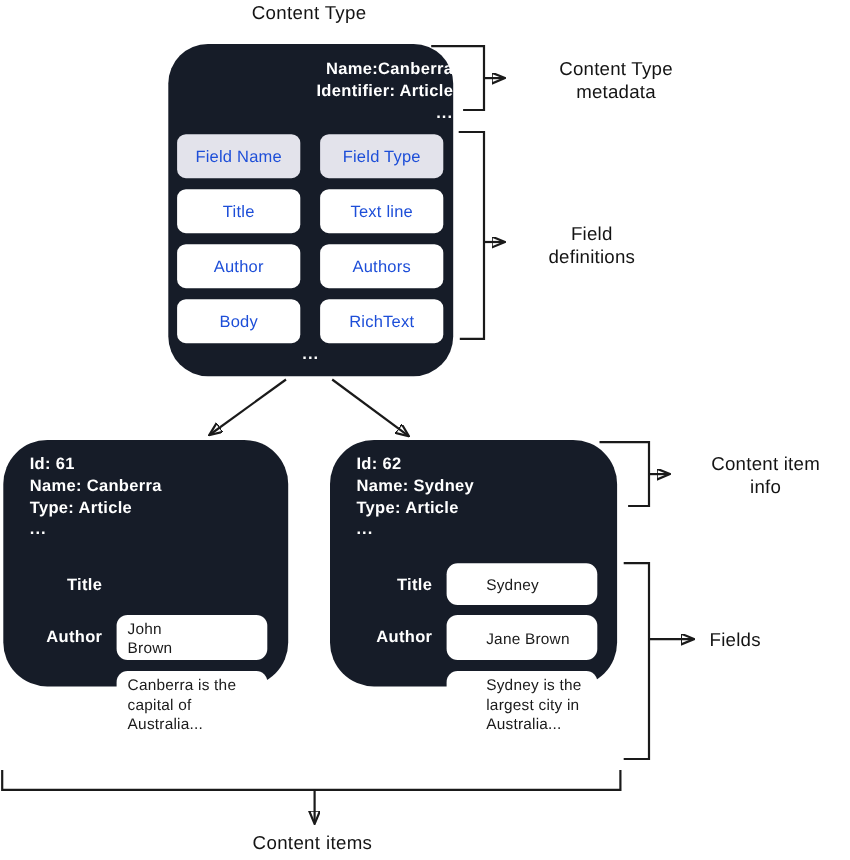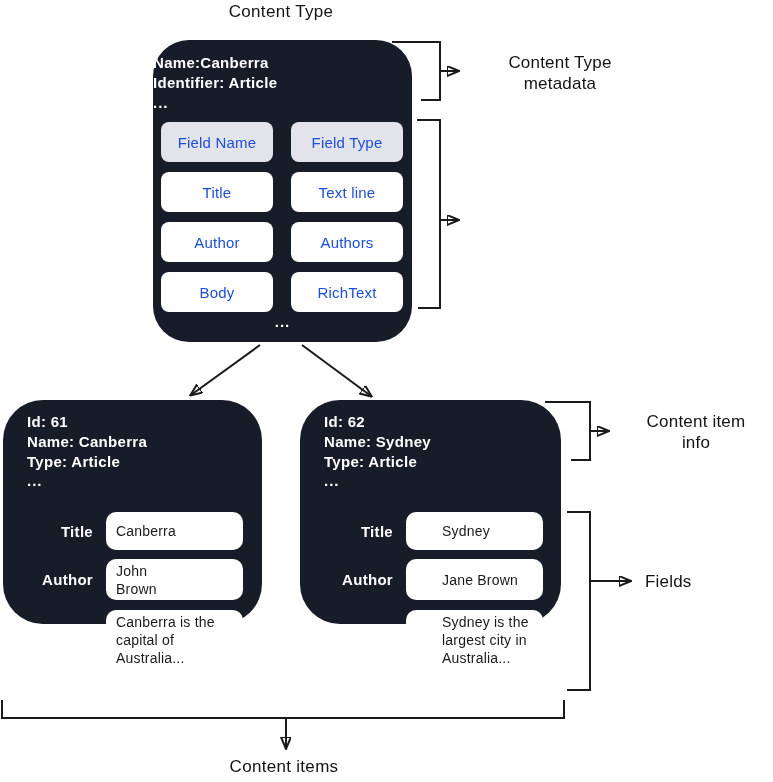--- a/index.html
+++ b/index.html
@@ -20,21 +20,21 @@
   .annot-fielddefs{left:458px;top:202px;width:160px;}
   .annot-iteminfo{left:614px;top:411px;width:164px;}
   .annot-fields{left:645px;top:571px;width:110px;text-align:left;}
 
   .card{position:absolute;background:#161c28;color:#ffffff;}
   .type-card{left:153px;top:40px;width:259px;height:302px;border-radius:36px;}
   .item-card{top:400px;width:259px;height:224px;border-radius:40px;}
   .card-left{left:3px;}
   .card-right{left:300px;width:261px;}
 
-  .meta{position:absolute;left:0;top:13px;width:100%;text-align:left;
+  .meta{position:absolute;left:0;top:13px;width:100%;text-align:right;
         font-size:15px;font-weight:700;letter-spacing:.3px;line-height:20px;}
   .dots{font-weight:700;letter-spacing:1px;font-size:15px;line-height:16px;}
   .meta .dots{margin-top:2px;}
   .type-grid{position:absolute;left:8px;top:82px;display:grid;
              grid-template-columns:112px 112px;column-gap:18px;row-gap:10px;}
   .chip{height:40px;border-radius:8px;background:#ffffff;color:#1d4ed8;
         display:flex;align-items:center;justify-content:center;
         font-size:15px;letter-spacing:.2px;}
   .chip.header{background:#e3e3eb;}
   .type-dots{position:absolute;left:0;top:274px;width:100%;text-align:center;}
@@ -105,34 +105,35 @@
       <div class="chip">Author</div>
       <div class="chip">Authors</div>
       <div class="chip">Body</div>
       <div class="chip">RichText</div>
     </div>
     <div class="dots type-dots">...</div>
   </div>
 
   <div class="annot annot-metadata">Content Type
 metadata</div>
+  <div class="annot annot-fielddefs">Field
+definitions</div>
   <div class="annot annot-iteminfo">Content item
 info</div>
   <div class="annot annot-fields">Fields</div>
 
   <div class="card item-card card-left">
     <div class="item-info">
       <div>Id: 61</div>
       <div>Name: Canberra</div>
       <div>Type: Article</div>
       <div class="dots">...</div>
     </div>
     <div class="field-row row-title">
       <div class="field-label">Title</div>
-      <div class="field-value">Canberra</div>
     </div>
     <div class="field-row row-author">
       <div class="field-label">Author</div>
       <div class="field-value">John
 Brown</div>
     </div>
     <div class="field-row row-body">
       <div class="field-label">Body</div>
       <div class="field-value">Canberra is the
 capital of

